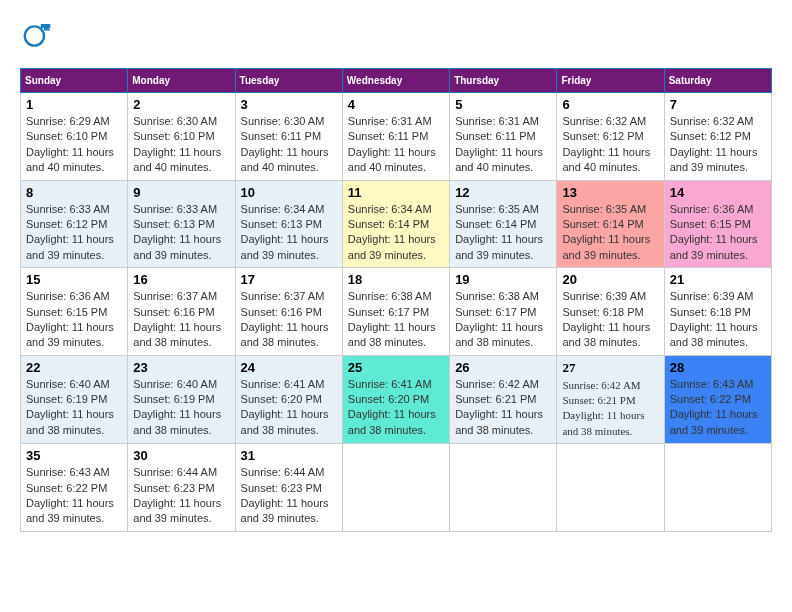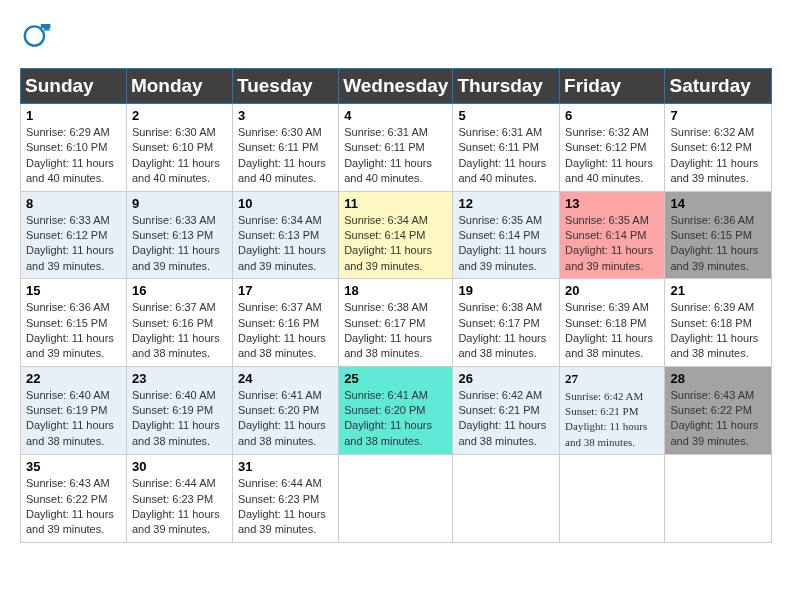--- a/index.html
+++ b/index.html
@@ -51,25 +51,25 @@
     .location-title {
       font-size: 16px;
       color: #555;
     }
     .calendar {
       width: 100%;
       border-collapse: collapse;
       font-size: 11px;
     }
     .calendar th {
-      background-color: #404040;
+      background-color: #701a75;
       color: #fff;
       padding: 6px 4px;
       text-align: left;
-      font-size: 19px;
+      font-size: 10px;
       font-weight: bold;
       border: 1px solid #1a7abf;
     }
     .calendar td {
       border: 1px solid #ccc;
       padding: 4px 5px;
       vertical-align: top;
       width: 14.28%;
       min-height: 70px;
       background: #fff;
@@ -134,39 +134,39 @@
         <td><span class="day-num">6</span><span class="day-info">Sunrise: 6:32 AM<br>Sunset: 6:12 PM<br>Daylight: 11 hours and 40 minutes.</span></td>
         <td><span class="day-num">7</span><span class="day-info">Sunrise: 6:32 AM<br>Sunset: 6:12 PM<br>Daylight: 11 hours and 39 minutes.</span></td>
       </tr>
       <tr>
         <td style="background-color: rgb(232, 240, 247);"><span class="day-num">8</span><span class="day-info">Sunrise: 6:33 AM<br>Sunset: 6:12 PM<br>Daylight: 11 hours and 39 minutes.</span></td>
         <td style="background-color: rgb(232, 240, 247);"><span class="day-num">9</span><span class="day-info">Sunrise: 6:33 AM<br>Sunset: 6:13 PM<br>Daylight: 11 hours and 39 minutes.</span></td>
         <td style="background-color: rgb(232, 240, 247);"><span class="day-num">10</span><span class="day-info">Sunrise: 6:34 AM<br>Sunset: 6:13 PM<br>Daylight: 11 hours and 39 minutes.</span></td>
         <td style="background-color: #fef9c3;"><span class="day-num">11</span><span class="day-info">Sunrise: 6:34 AM<br>Sunset: 6:14 PM<br>Daylight: 11 hours and 39 minutes.</span></td>
         <td style="background-color: rgb(232, 240, 247);"><span class="day-num">12</span><span class="day-info">Sunrise: 6:35 AM<br>Sunset: 6:14 PM<br>Daylight: 11 hours and 39 minutes.</span></td>
         <td style="background-color: #fca5a5;"><span class="day-num">13</span><span class="day-info">Sunrise: 6:35 AM<br>Sunset: 6:14 PM<br>Daylight: 11 hours and 39 minutes.</span></td>
-        <td style="background-color: #a3a3a3;"><span class="day-num">14</span><span class="day-info">Sunrise: 6:36 AM<br>Sunset: 6:15 PM<br>Daylight: 11 hours and 39 minutes.</span></td>
+        <td style="background-color: #f9a8d4;"><span class="day-num">14</span><span class="day-info">Sunrise: 6:36 AM<br>Sunset: 6:15 PM<br>Daylight: 11 hours and 39 minutes.</span></td>
       </tr>
       <tr>
         <td><span class="day-num">15</span><span class="day-info">Sunrise: 6:36 AM<br>Sunset: 6:15 PM<br>Daylight: 11 hours and 39 minutes.</span></td>
         <td><span class="day-num">16</span><span class="day-info">Sunrise: 6:37 AM<br>Sunset: 6:16 PM<br>Daylight: 11 hours and 38 minutes.</span></td>
         <td><span class="day-num">17</span><span class="day-info">Sunrise: 6:37 AM<br>Sunset: 6:16 PM<br>Daylight: 11 hours and 38 minutes.</span></td>
         <td><span class="day-num">18</span><span class="day-info">Sunrise: 6:38 AM<br>Sunset: 6:17 PM<br>Daylight: 11 hours and 38 minutes.</span></td>
         <td><span class="day-num">19</span><span class="day-info">Sunrise: 6:38 AM<br>Sunset: 6:17 PM<br>Daylight: 11 hours and 38 minutes.</span></td>
         <td><span class="day-num">20</span><span class="day-info">Sunrise: 6:39 AM<br>Sunset: 6:18 PM<br>Daylight: 11 hours and 38 minutes.</span></td>
         <td><span class="day-num">21</span><span class="day-info">Sunrise: 6:39 AM<br>Sunset: 6:18 PM<br>Daylight: 11 hours and 38 minutes.</span></td>
       </tr>
       <tr>
         <td style="background-color: rgb(232, 240, 247);"><span class="day-num">22</span><span class="day-info">Sunrise: 6:40 AM<br>Sunset: 6:19 PM<br>Daylight: 11 hours and 38 minutes.</span></td>
         <td style="background-color: rgb(232, 240, 247); margin-top: 31px;"><span class="day-num">23</span><span class="day-info">Sunrise: 6:40 AM<br>Sunset: 6:19 PM<br>Daylight: 11 hours and 38 minutes.</span></td>
         <td style="background-color: rgb(232, 240, 247);"><span class="day-num">24</span><span class="day-info">Sunrise: 6:41 AM<br>Sunset: 6:20 PM<br>Daylight: 11 hours and 38 minutes.</span></td>
         <td style="background-color: #5eead4;"><span class="day-num">25</span><span class="day-info">Sunrise: 6:41 AM<br>Sunset: 6:20 PM<br>Daylight: 11 hours and 38 minutes.</span></td>
         <td style="background-color: rgb(232, 240, 247);"><span class="day-num">26</span><span class="day-info">Sunrise: 6:42 AM<br>Sunset: 6:21 PM<br>Daylight: 11 hours and 38 minutes.</span></td>
         <td style="background-color: rgb(232, 240, 247); font-family: Liberation Serif, serif;"><span class="day-num">27</span><span class="day-info">Sunrise: 6:42 AM<br>Sunset: 6:21 PM<br>Daylight: 11 hours and 38 minutes.</span></td>
-        <td style="background-color: #a3a3a3; margin-left: 44px;"><span class="day-num">28</span><span class="day-info">Sunrise: 6:43 AM<br>Sunset: 6:22 PM<br>Daylight: 11 hours and 39 minutes.</span></td>
+        <td style="background-color: #3b82f6; margin-left: 44px;"><span class="day-num">28</span><span class="day-info">Sunrise: 6:43 AM<br>Sunset: 6:22 PM<br>Daylight: 11 hours and 39 minutes.</span></td>
       </tr>
       <tr>
         <td><span class="day-num">35</span><span class="day-info">Sunrise: 6:43 AM<br>Sunset: 6:22 PM<br>Daylight: 11 hours and 39 minutes.</span></td>
         <td><span class="day-num">30</span><span class="day-info">Sunrise: 6:44 AM<br>Sunset: 6:23 PM<br>Daylight: 11 hours and 39 minutes.</span></td>
         <td><span class="day-num">31</span><span class="day-info">Sunrise: 6:44 AM<br>Sunset: 6:23 PM<br>Daylight: 11 hours and 39 minutes.</span></td>
         <td class="empty-cell"></td>
         <td class="empty-cell"></td>
         <td class="empty-cell"></td>
         <td class="empty-cell"></td>
       </tr>

